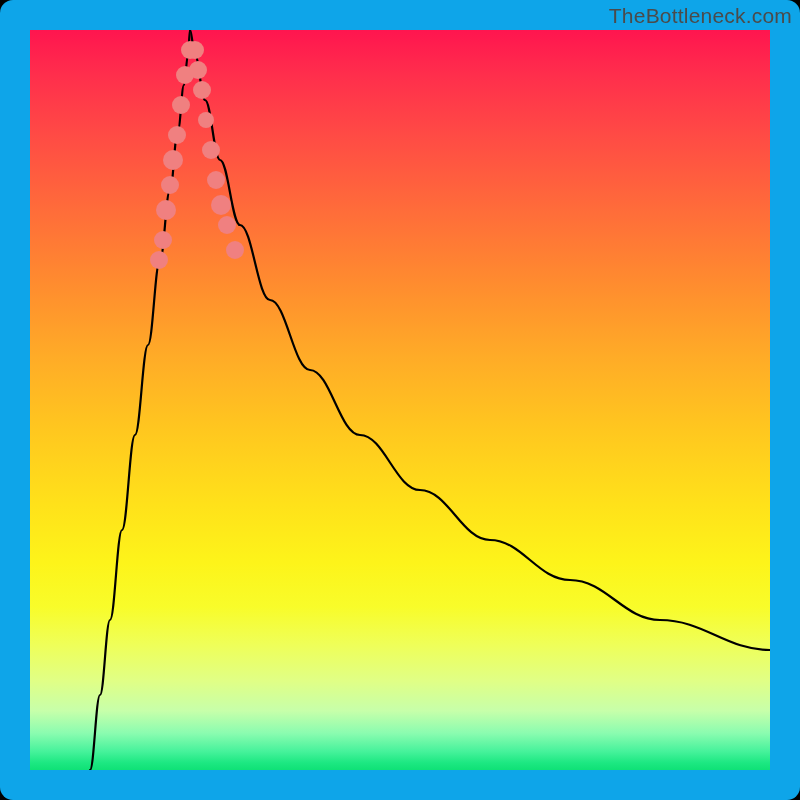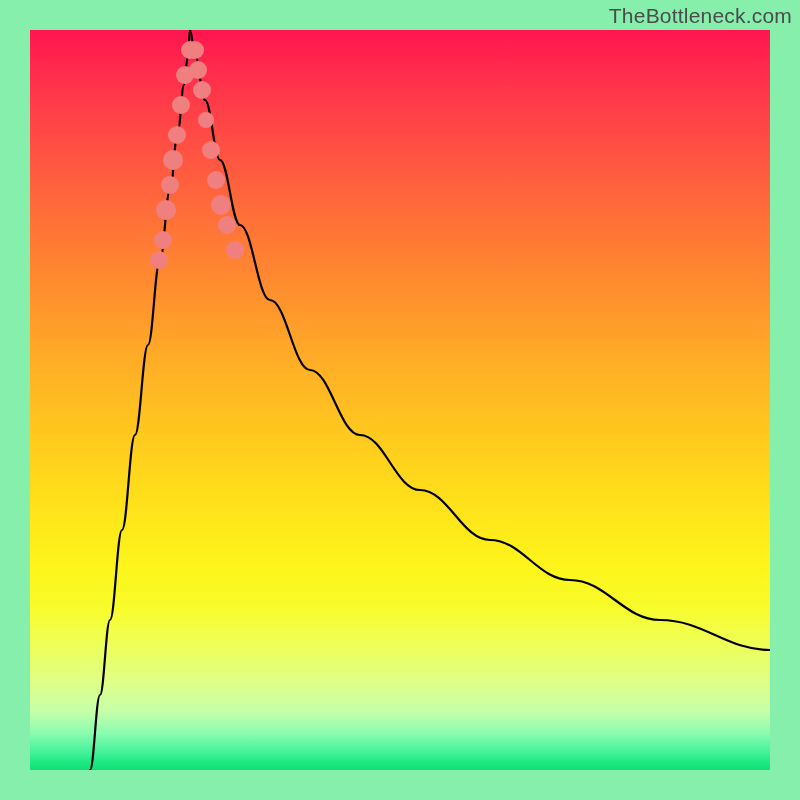--- a/index.html
+++ b/index.html
@@ -7,21 +7,22 @@
     padding: 0;
     width: 800px;
     height: 800px;
     overflow: hidden;
     background: #000;
     font-family: Arial, Helvetica, sans-serif;
   }
   .frame {
     position: absolute;
     inset: 0;
-    background: #86efac;
+    background: #0ea5e9;
+    border-radius: 13px;
   }
   .plot {
     position: absolute;
     left: 30px;
     top: 30px;
     width: 740px;
     height: 740px;
     overflow: hidden;
   }
   .gradient {

